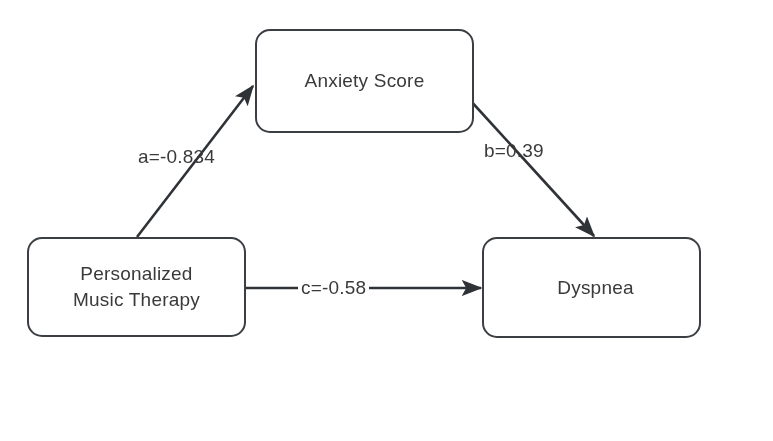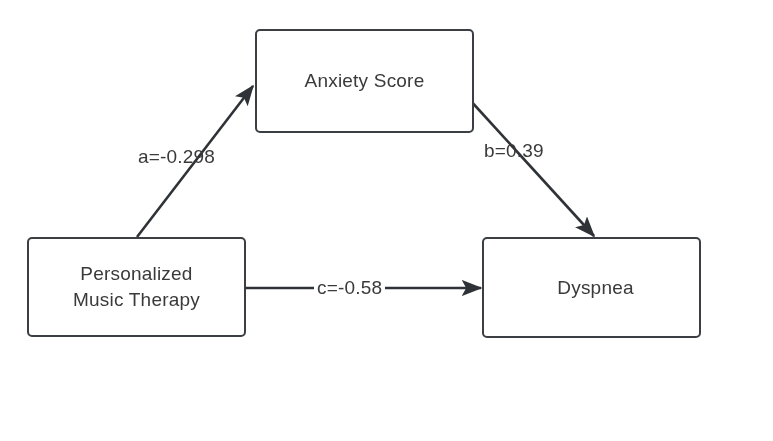--- a/index.html
+++ b/index.html
@@ -22,21 +22,21 @@
     position: absolute;
     left: 0;
     top: 0;
     width: 773px;
     height: 350px;
   }
   .node-box {
     position: absolute;
     box-sizing: border-box;
     border: 2.2px solid #3b3f44;
-    border-radius: 5px;
+    border-radius: 15px;
     background: #ffffff;
     display: flex;
     align-items: center;
     justify-content: center;
     text-align: center;
     line-height: 1.35;
     font-size: 19px;
     color: #3a3a3a;
     letter-spacing: 0.2px;
   }
@@ -72,21 +72,21 @@
   }
   #label-a {
     left: 138px;
     top: 146px;
   }
   #label-b {
     left: 484px;
     top: 140px;
   }
   #label-c {
-    left: 314px;
+    left: 298px;
     top: 277px;
     background: #ffffff;
     padding: 0 3px;
   }
   #caption {
     position: absolute;
     left: 27px;
     top: 356px;
     width: 700px;
     font-size: 19px;
@@ -120,18 +120,18 @@
 
   <div class="node-box" id="node-therapy">
     <span class="node-label">Personalized
 Music Therapy</span>
   </div>
 
   <div class="node-box" id="node-dyspnea">
     <span class="node-label">Dyspnea</span>
   </div>
 
-  <div class="edge-label" id="label-a">a=-0.298</div>
+  <div class="edge-label" id="label-a">a=-0.834</div>
   <div class="edge-label" id="label-b">b=0.39</div>
   <div class="edge-label" id="label-c">c=-0.58</div>
 
 
 </div>
 
 </body></html>

